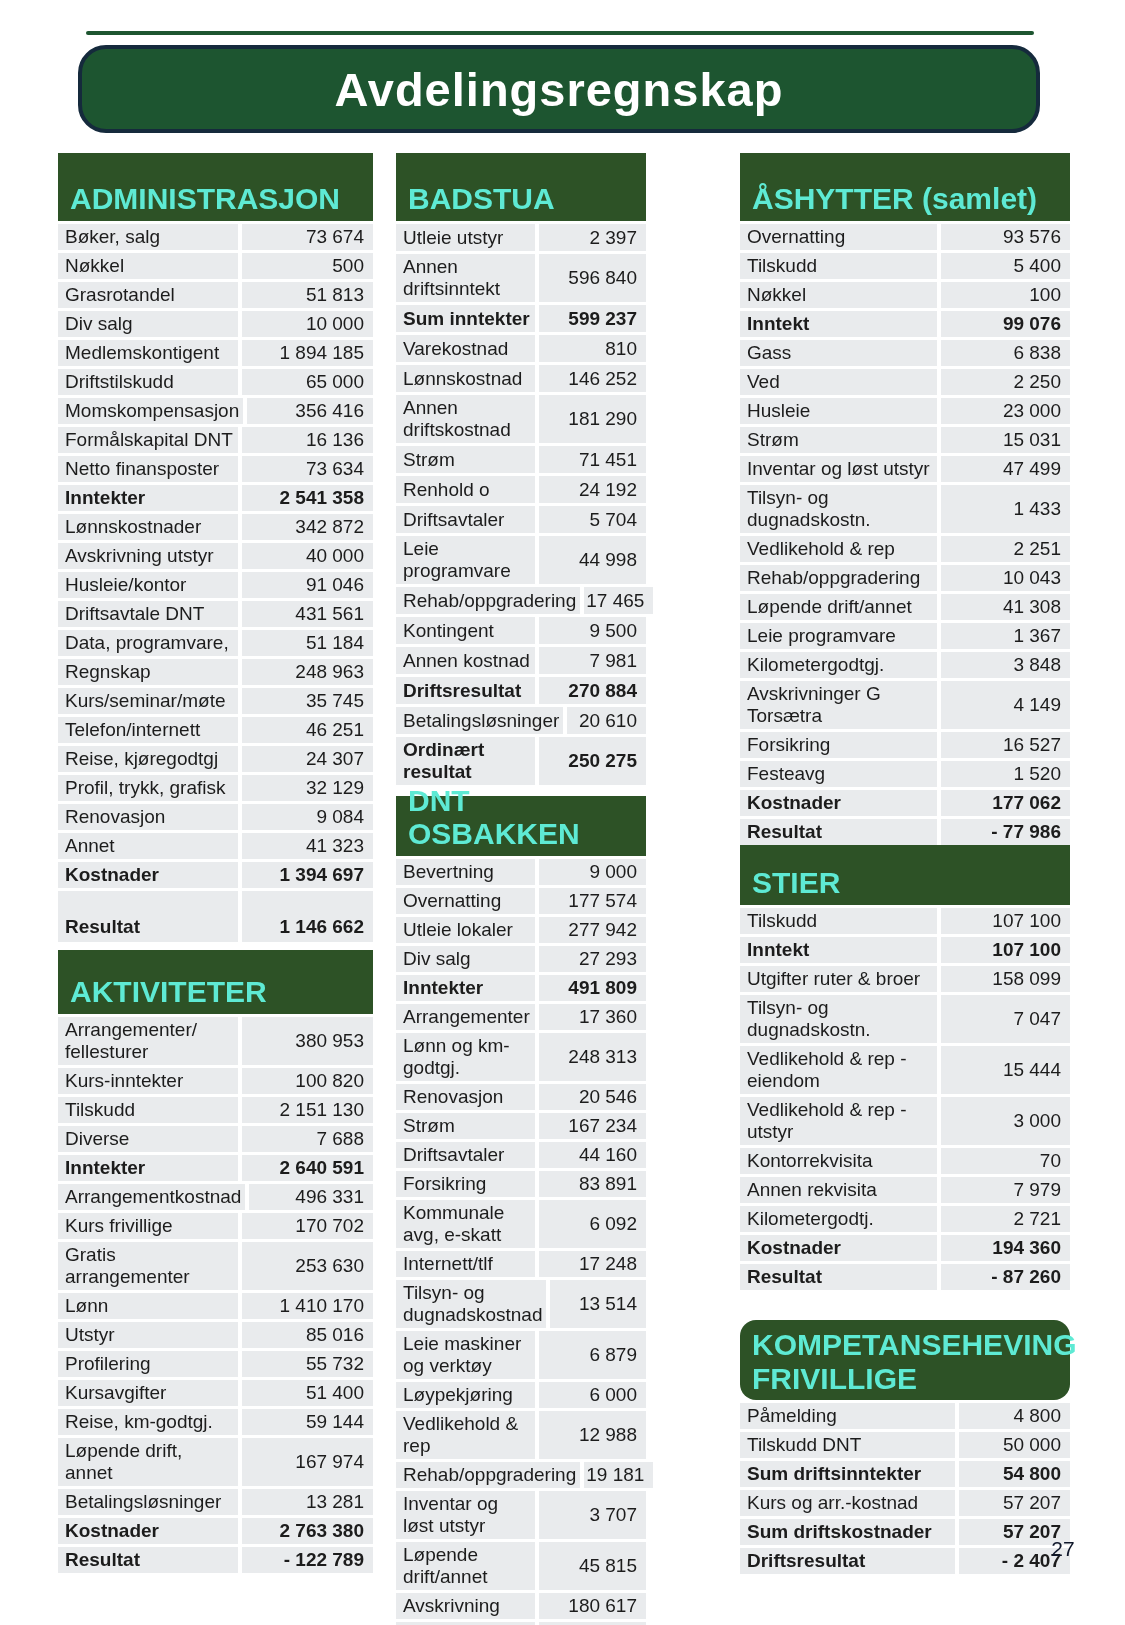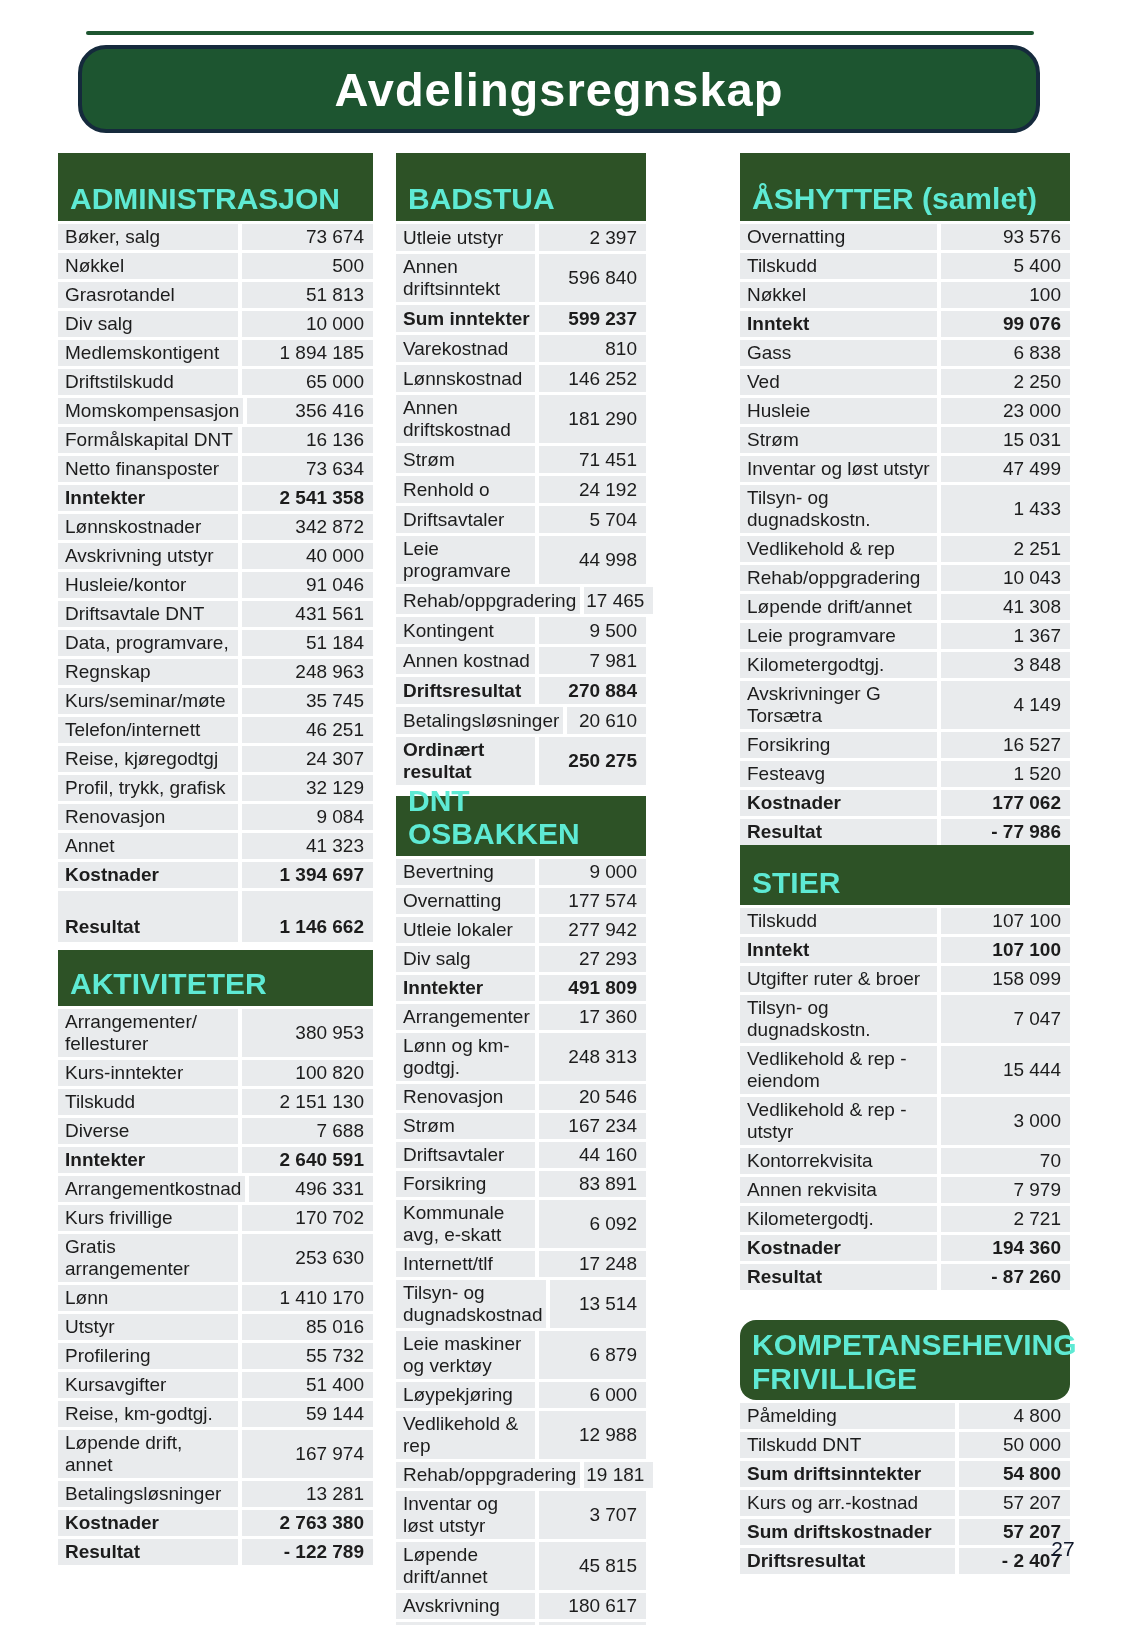--- a/index.html
+++ b/index.html
@@ -21,21 +21,21 @@
         padding:0 4px 5px 12px;white-space:pre-line;}
   .row{display:flex;margin-top:3px;min-height:24px;}
   .lbl{flex:1;background:#e9ebed;font-size:19px;line-height:22px;
         padding:2px 4px 2px 7px;display:flex;align-items:center;white-space:pre-line;}
   .val{width:120px;background:#e9ebed;margin-left:4px;font-size:19px;white-space:nowrap;
         padding:2px 9px 2px 2px;display:flex;align-items:center;justify-content:flex-end;}
   .row.bold .lbl,.row.bold .val{font-weight:700;}
   .row.tall{min-height:51px;}
   .row.tall .lbl,.row.tall .val{align-items:flex-end;padding-bottom:4px;}
   .t-aktiviteter{margin-top:8px;}
-  .t-aktiviteter .thead{height:56px;}
+  .t-aktiviteter .thead{height:64px;}
   .t-badstua .row{min-height:27px;}
   .t-badstua .val,.t-dnt-osbakken .val{width:96px;}
   .t-dnt-osbakken{margin-top:11px;}
   .t-dnt-osbakken .thead,.t-stier .thead{height:60px;}
   .t-ashytter .val,.t-stier .val{width:118px;}
   .t-stier{}
   .t-kompetanseheving{margin-top:30px;}
   .t-kompetanseheving .thead{height:auto;padding-top:8px;border-radius:16px;}
   .t-kompetanseheving .val{width:100px;}
   .pagenum{position:absolute;left:1046px;top:1537px;width:34px;text-align:center;

